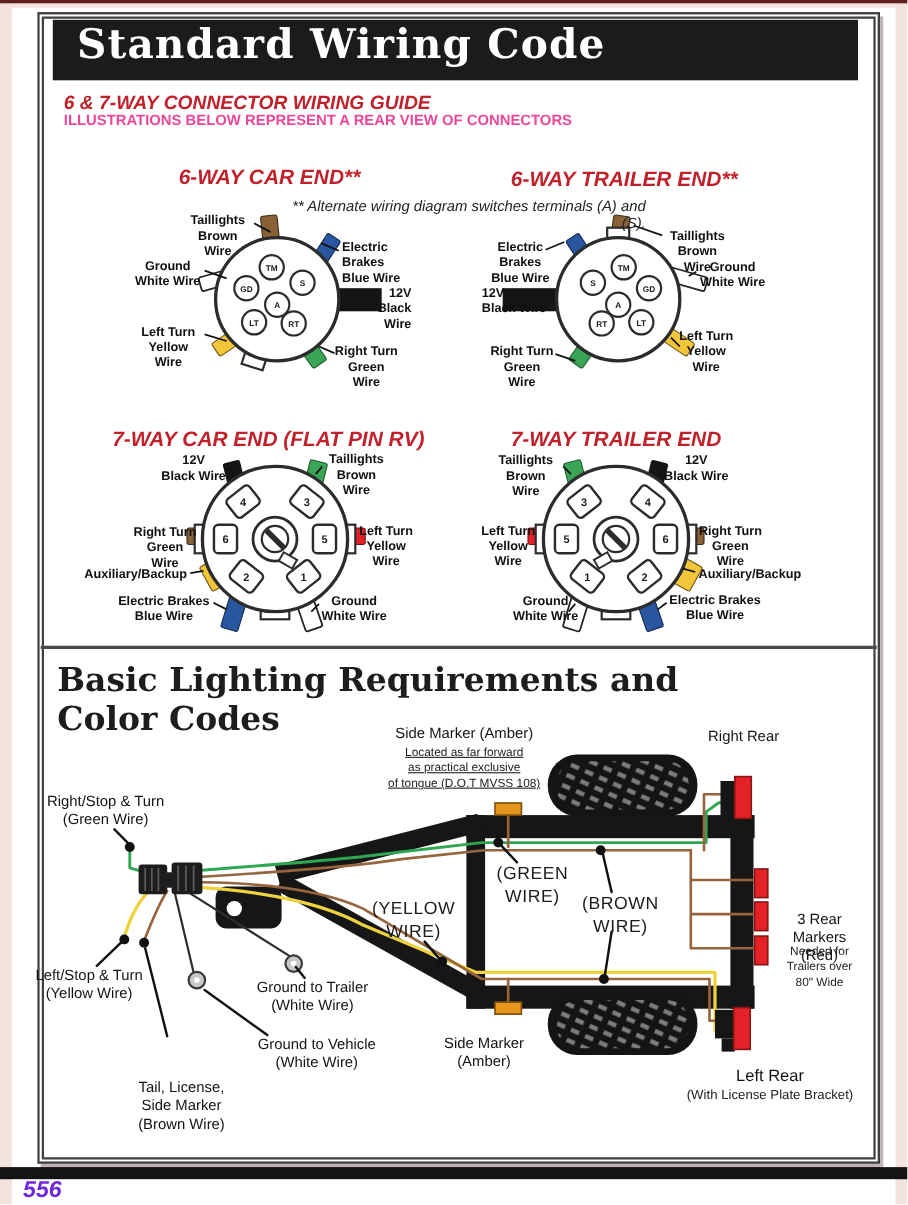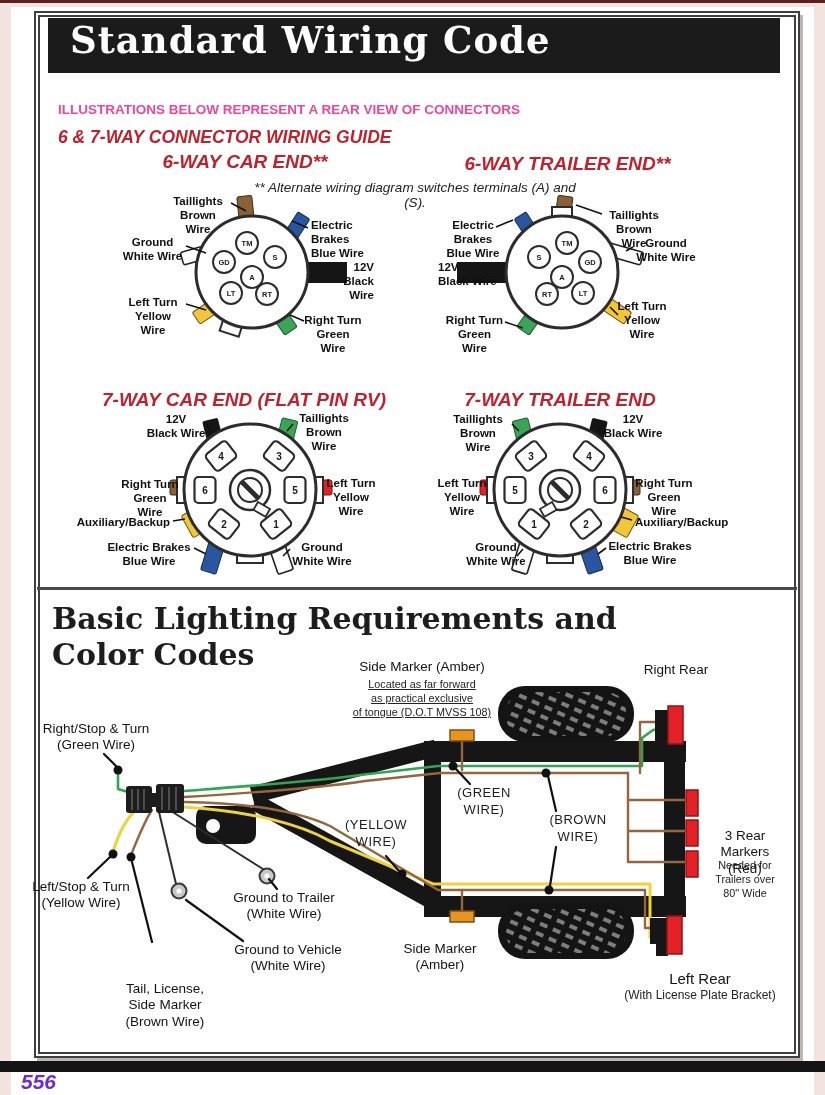--- a/index.html
+++ b/index.html
@@ -8,34 +8,34 @@
   .mL{position:absolute;left:0;top:0;width:11px;height:1095px;background:#f3e3de;}
   .mR{position:absolute;right:0;top:0;width:11px;height:1095px;background:#f3e3de;}
   .mT{position:absolute;left:0;top:0;width:825px;height:7px;background:#f3e3de;}
   .mTline{position:absolute;left:0;top:0;width:825px;height:3px;background:#5e1f1f;}
   .frame{position:absolute;left:34px;top:11px;width:762px;height:1043px;background:#fff;
          border:2px solid #3f3f3f;
          box-shadow:inset 0 0 0 2px #fff, inset 0 0 0 4px #3f3f3f, 3px 4px 0 rgba(140,120,115,.55);}
   .titlebar{position:absolute;left:48px;top:18px;width:732px;height:55px;background:#1b1b1b;}
   .titlebar span{display:block;margin-left:22px;line-height:56px;color:#fff;
                  font:bold 37px "DejaVu Serif",serif;letter-spacing:1px;white-space:nowrap;}
-  .gh{position:absolute;left:58px;top:83px;font:italic bold 17.5px "Liberation Sans",sans-serif;color:#c1212b;white-space:nowrap;margin-top:44px;}
+  .gh{position:absolute;left:58px;top:83px;font:italic bold 17.5px "Liberation Sans",sans-serif;color:#c1212b;white-space:nowrap;}
   .gs{position:absolute;left:58px;top:102px;font:bold 13.5px "Liberation Sans",sans-serif;color:#ec4899;white-space:nowrap;}
-  .gn{position:absolute;left:243px;top:180px;width:344px;text-align:center;
+  .gn{position:absolute;left:243px;top:180px;width:344px;text-align:right;
       font:italic 13.5px "Liberation Sans",sans-serif;color:#222;}
   .dt{position:absolute;color:#c1212b;font:italic bold 19px "Liberation Sans",sans-serif;
       text-align:center;white-space:nowrap;}
   .wl{position:absolute;font-weight:bold;font-size:11.5px;line-height:1.2;color:#101010;white-space:pre-line;}
   .wl.c{text-align:center;}
   .wl.r{text-align:right;}
   .bigHead{position:absolute;left:52px;top:601px;font:bold 30px/1.2 "DejaVu Serif",serif;
            color:#1d1d1d;white-space:pre-line;}
   .tl2{position:absolute;font-size:13.5px;line-height:1.22;color:#131313;white-space:pre-line;text-align:center;}
   .note2{position:absolute;font-size:10.8px;line-height:1.3;color:#222;white-space:pre-line;text-align:center;}
-  .bw{position:absolute;font-size:13px;line-height:1.3;color:#1c1c1c;white-space:pre-line;
+  .bw{position:absolute;font-size:16px;line-height:1.3;color:#1c1c1c;white-space:pre-line;
       text-align:center;letter-spacing:.5px;}
   .lr{position:absolute;font-size:15px;color:#131313;text-align:center;}
   .divider{position:absolute;left:37px;top:587px;width:760px;height:3px;background:#4a4a4a;}
   .footbar{position:absolute;left:0;top:1061px;width:825px;height:11px;background:#141414;}
   .pageno{position:absolute;left:21px;top:1070px;font:italic bold 21px "Liberation Sans",sans-serif;color:#6d28d9;}
   .specnote{position:absolute;right:3px;top:1108px;font:italic 16.5px "Liberation Sans",sans-serif;color:#a16207;}
   svg.art{position:absolute;left:0;top:0;pointer-events:none;}
   .term{font:bold 7.5px "Liberation Sans",sans-serif;text-anchor:middle;fill:#1a1a1a;}
   .pin{font:bold 10px "Liberation Sans",sans-serif;text-anchor:middle;fill:#1a1a1a;}
 </style>
@@ -320,21 +320,21 @@
 <div class="note2" style="left:350px;top:677px;width:144px;text-decoration:underline;">Located as far forward
 as practical exclusive
 of tongue (D.O.T MVSS 108)</div>
 <div class="tl2" style="left:640px;top:662px;width:72px;">Right Rear</div>
 <div class="tl2" style="left:40px;top:721px;width:112px;">Right/Stop &amp; Turn
 (Green Wire)</div>
 <div class="tl2" style="left:27px;top:879px;width:108px;">Left/Stop &amp; Turn
 (Yellow Wire)</div>
 <div class="bw" style="left:444px;top:785px;width:80px;">(GREEN
 WIRE)</div>
-<div class="bw" style="left:536px;top:812px;width:84px;">(BROWN
+<div class="bw" style="left:522px;top:812px;width:84px;">(BROWN
 WIRE)</div>
 <div class="bw" style="left:332px;top:817px;width:88px;">(YELLOW
 WIRE)</div>
 <div class="tl2" style="left:706px;top:784px;width:78px;margin-top:44px;">3 Rear
 Markers
 (Red)</div>
 <div class="note2" style="left:704px;top:858px;width:82px;">Needed for
 Trailers over
 80" Wide</div>
 <div class="tl2" style="left:230px;top:890px;width:108px;">Ground to Trailer

